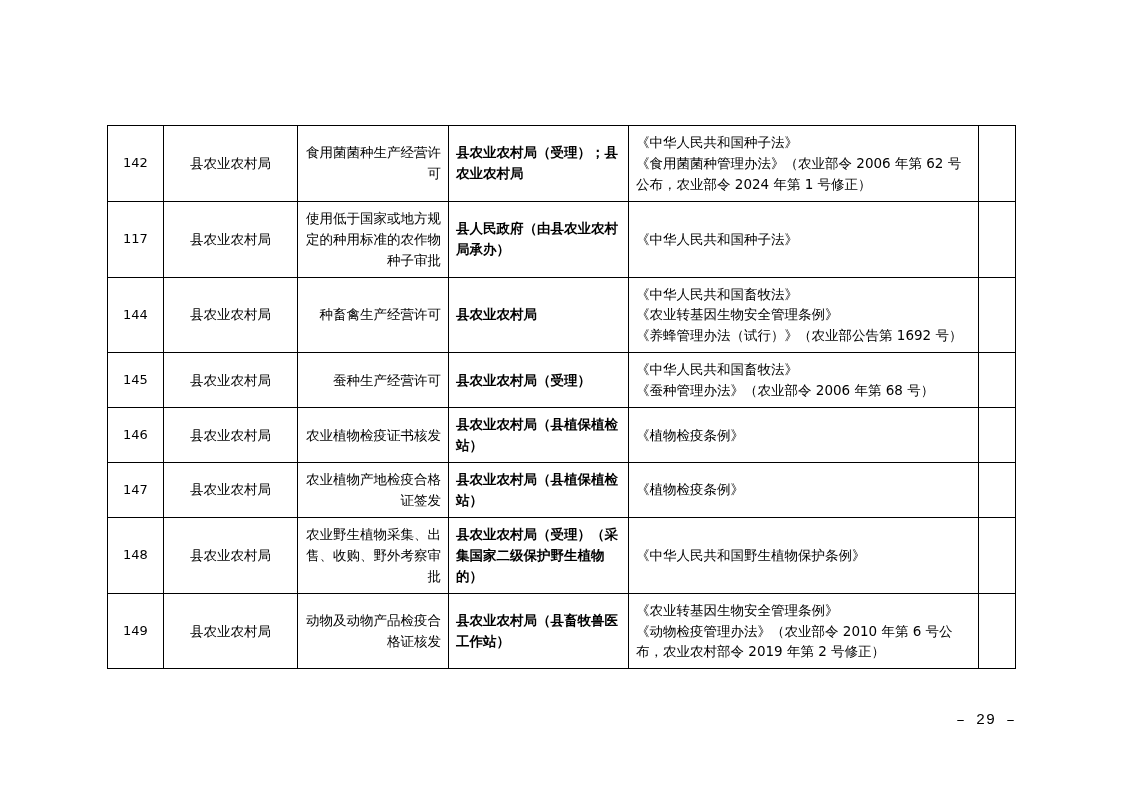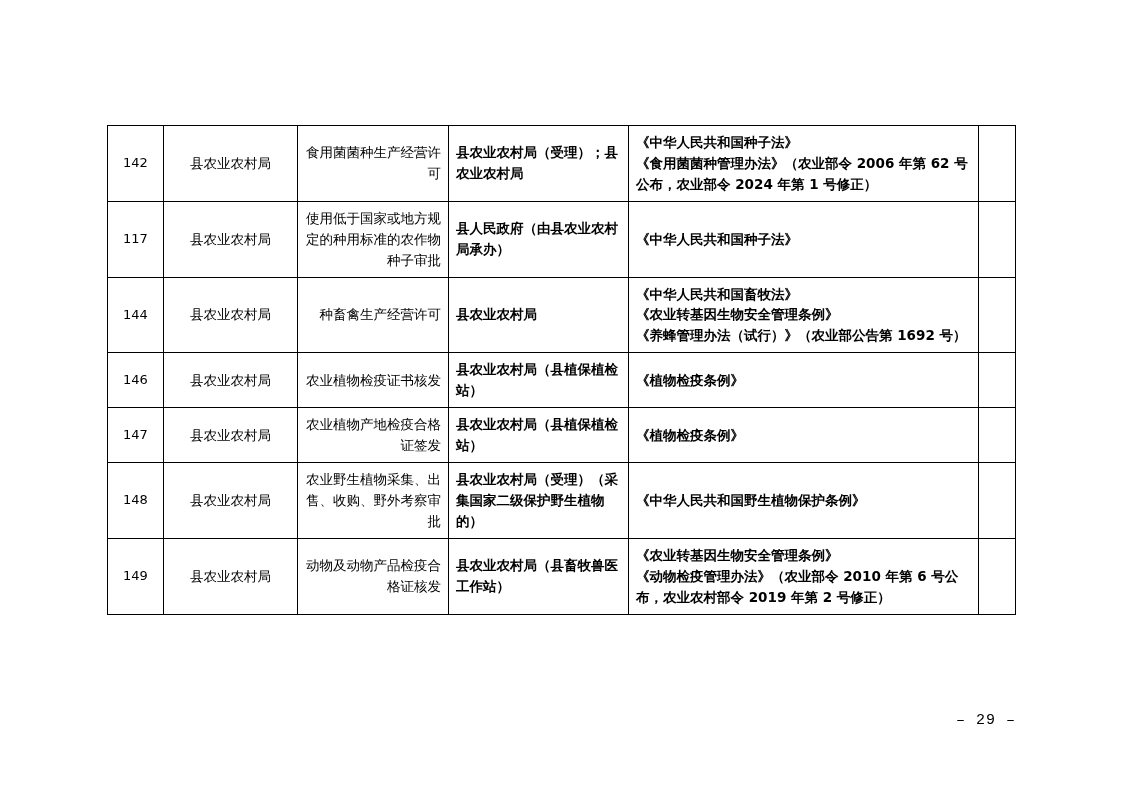--- a/index.html
+++ b/index.html
@@ -54,21 +54,20 @@
   }
   td.item {
     text-align: right;
   }
   td.org {
     text-align: left;
     font-weight: bold;
   }
   td.basis {
     text-align: left;
-    font-weight: bold;
   }
   td.note {
     text-align: center;
   }
   .basis-line {
     display: block;
     white-space: nowrap;
   }
   .basis-wrap {
     display: block;
@@ -127,20 +126,31 @@
         <td class="item">种畜禽生产经营许可</td>
         <td class="org">县农业农村局</td>
         <td class="basis">
           <span class="basis-line">《中华人民共和国畜牧法》</span>
           <span class="basis-line">《农业转基因生物安全管理条例》</span>
           <span class="basis-line">《养蜂管理办法（试行）》（农业部公告第 1692 号）</span>
         </td>
         <td class="note"></td>
       </tr>
 
+      <tr>
+        <td class="idx">145</td>
+        <td class="dept">县农业农村局</td>
+        <td class="item">蚕种生产经营许可</td>
+        <td class="org">县农业农村局（受理）</td>
+        <td class="basis">
+          <span class="basis-line">《中华人民共和国畜牧法》</span>
+          <span class="basis-line">《蚕种管理办法》（农业部令 2006 年第 68 号）</span>
+        </td>
+        <td class="note"></td>
+      </tr>
 
       <tr>
         <td class="idx">146</td>
         <td class="dept">县农业农村局</td>
         <td class="item">农业植物检疫证书核发</td>
         <td class="org">县农业农村局（县植保植检站）</td>
         <td class="basis">
           <span class="basis-line">《植物检疫条例》</span>
         </td>
         <td class="note"></td>

